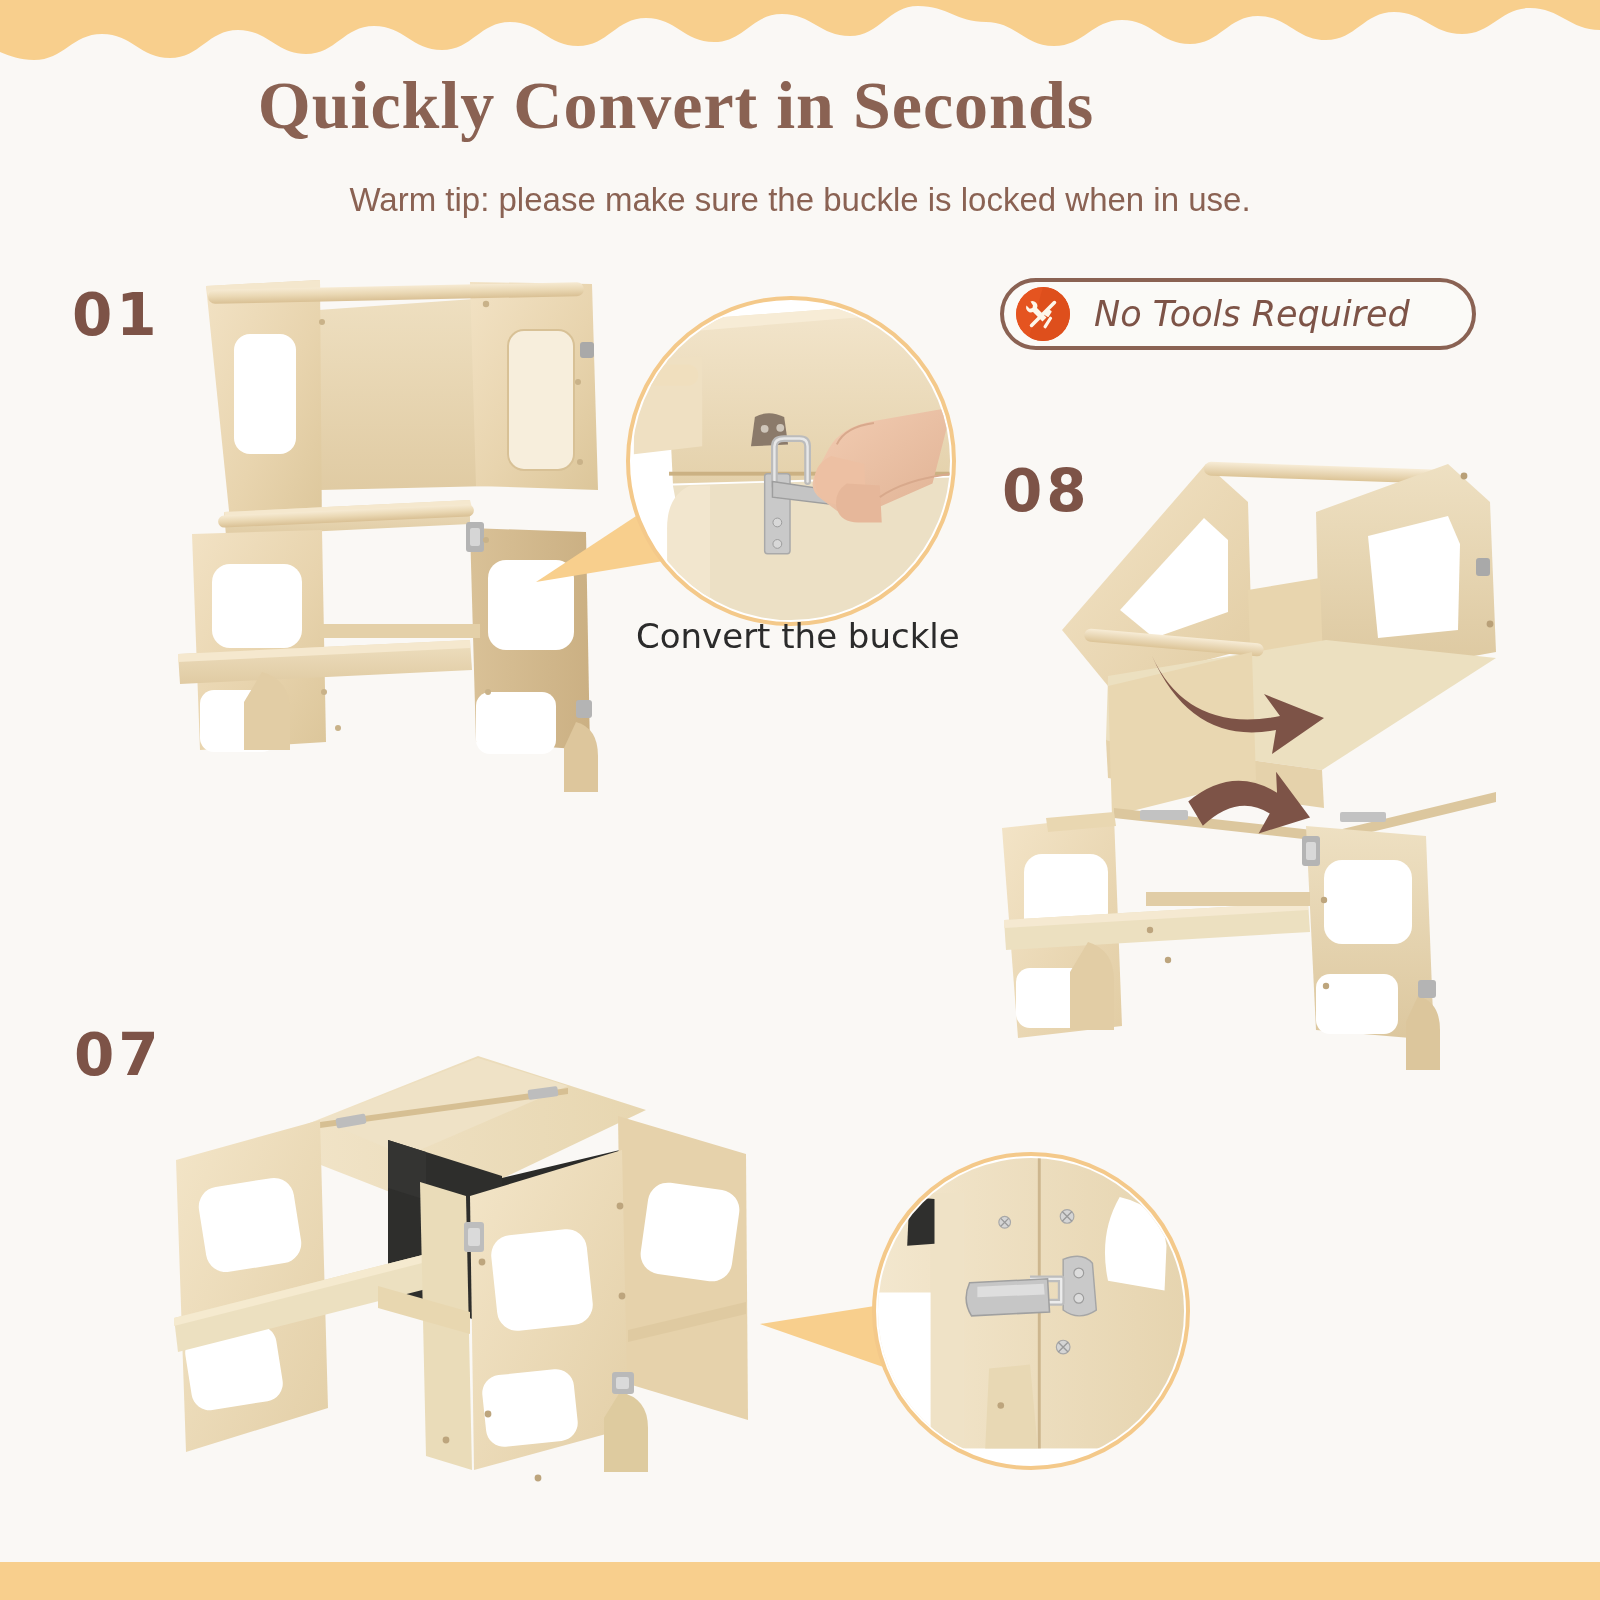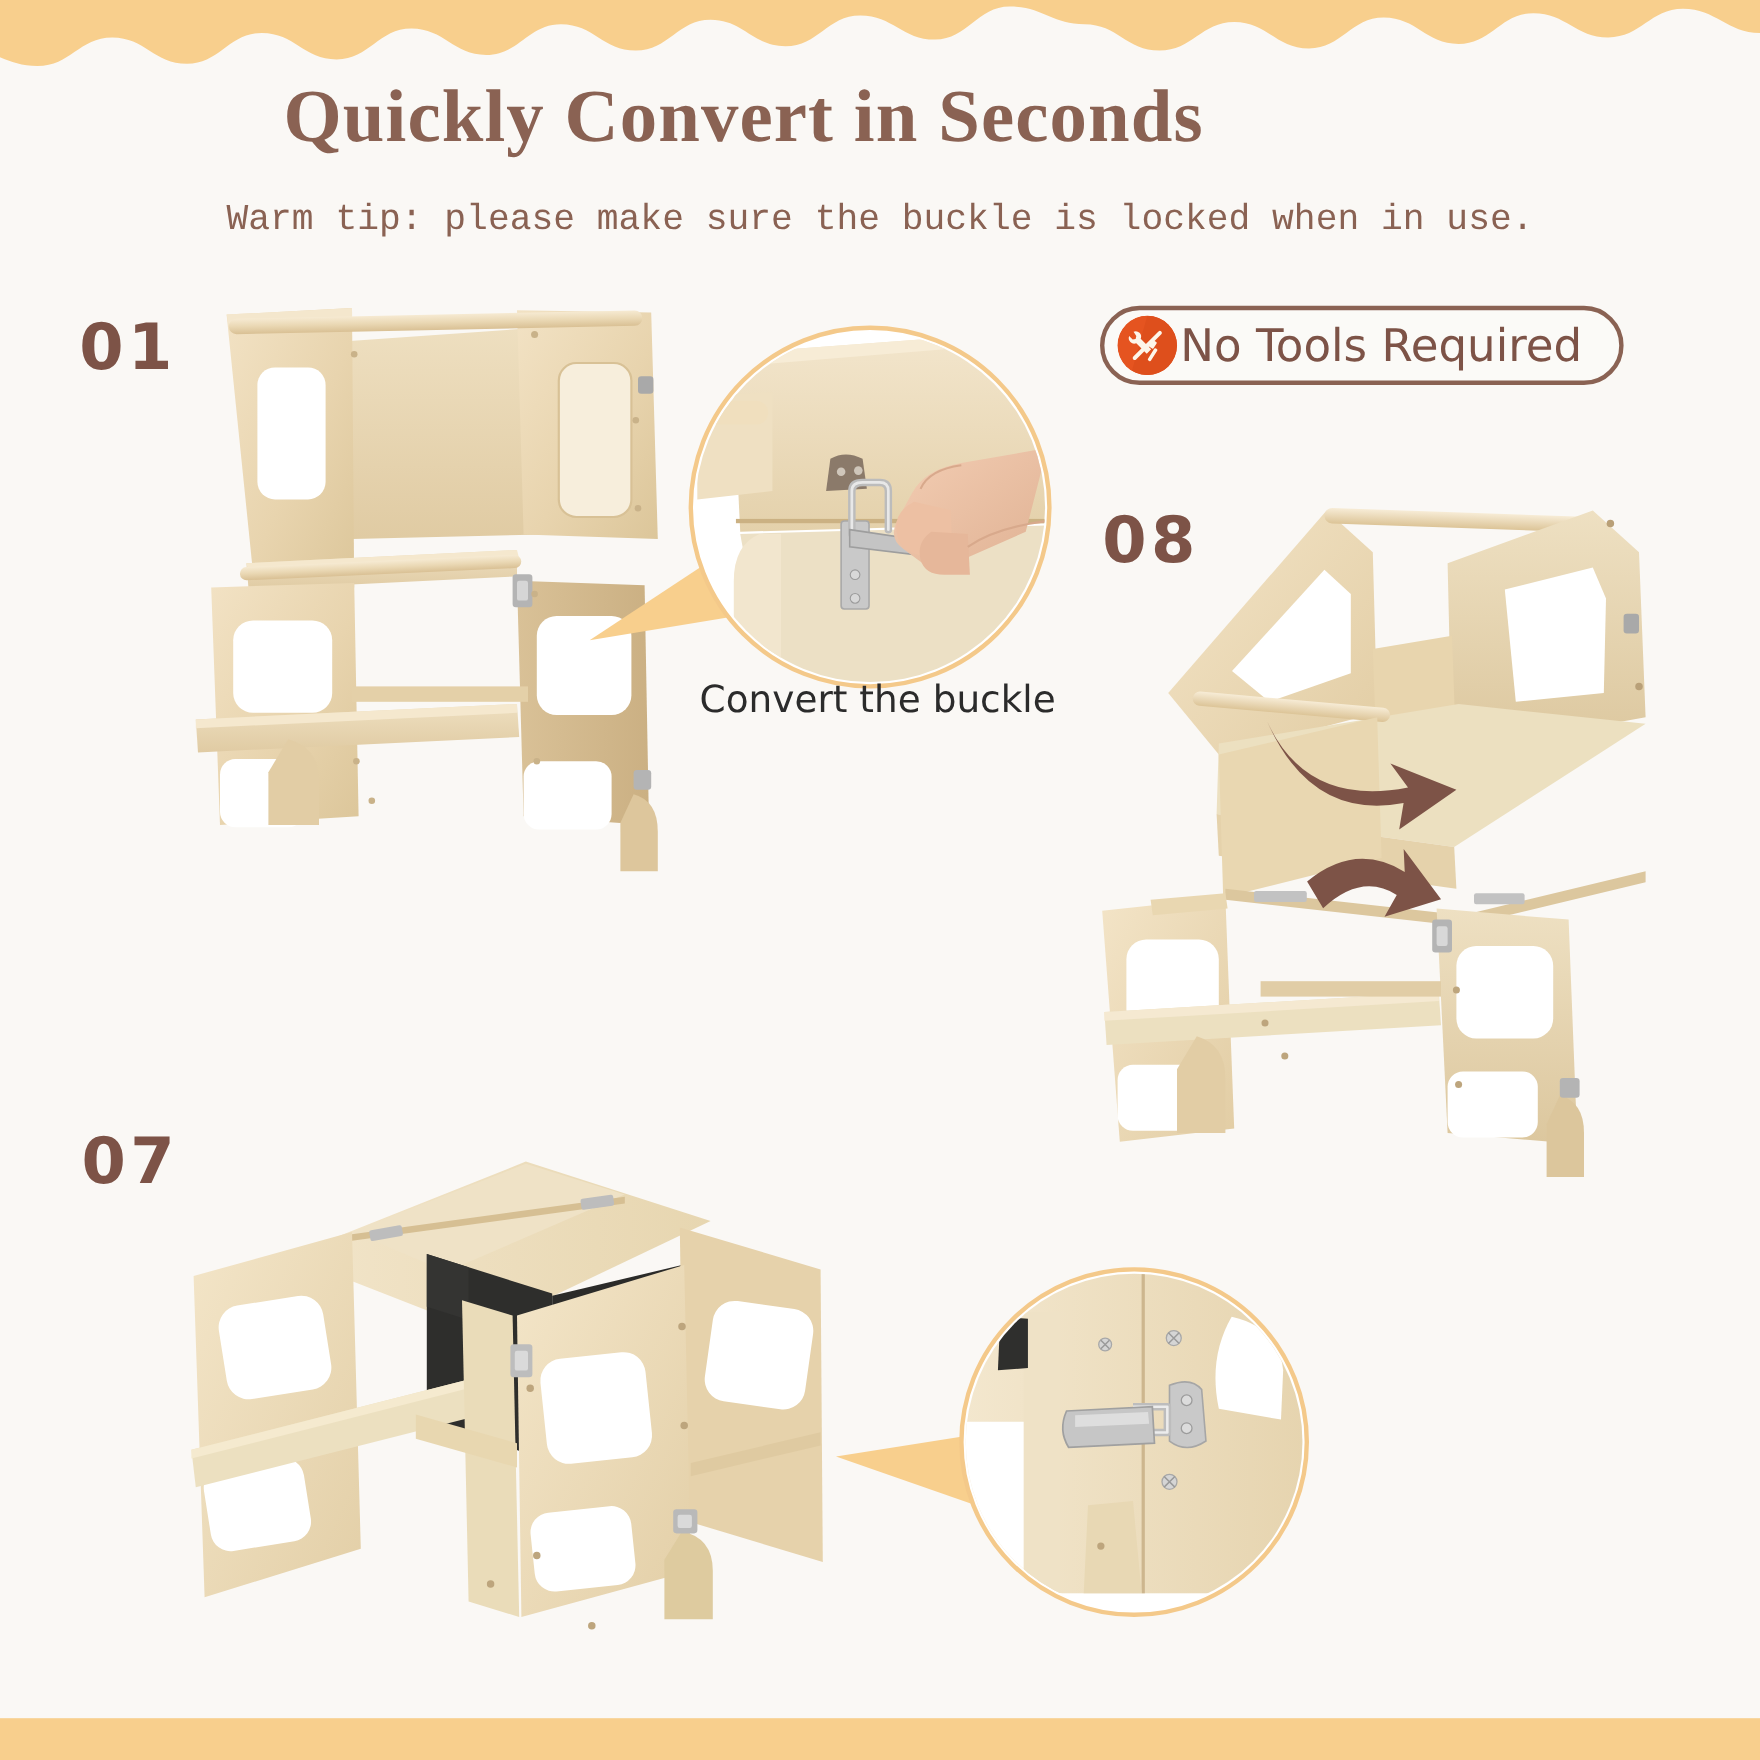--- a/index.html
+++ b/index.html
@@ -50,21 +50,21 @@
     font-weight: bold;
     letter-spacing: 1px;
     color: #8a6253;
     line-height: 86px;
     white-space: nowrap;
   }
   .subtitle {
     position: absolute;
     top: 178px; left: 0; width: 1600px;
     text-align: center;
-    font-family: Liberation Mono, monospace;
+    font-family: Liberation Sans, sans-serif;
     font-size: 33px;
     color: #8a6253;
     line-height: 44px;
     white-space: nowrap;
   }
 
   
   .step-num {
     position: absolute;
     font-family: "DejaVu Sans", sans-serif;
@@ -94,26 +94,27 @@
   .badge-icon {
     width: 54px; height: 54px;
     border-radius: 50%;
     background: #e55420;
     position: relative;
     flex: 0 0 auto;
     overflow: hidden;
   }
   .badge-icon svg { position:absolute; left:0; top:0; }
   .badge-label {
-    margin-left: 3px;
+    margin-left: 24px;
     font-family: "DejaVu Sans", sans-serif;
-    font-size: 41px;
+    font-size: 35px;
     color: #7d5347;
     font-weight: normal;
     white-space: nowrap;
+    font-style: italic;
   }
 
   
   .caption {
     position: absolute;
     font-family: "DejaVu Sans", sans-serif;
     font-size: 34px;
     color: #2b2b2b;
     white-space: nowrap;
   }

